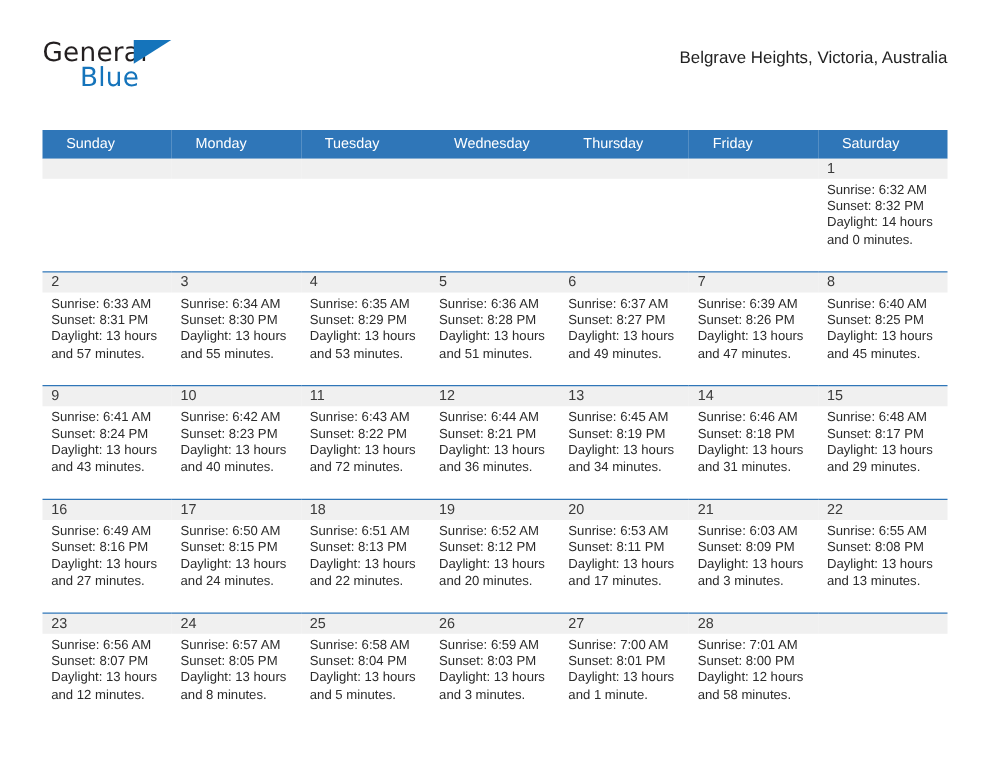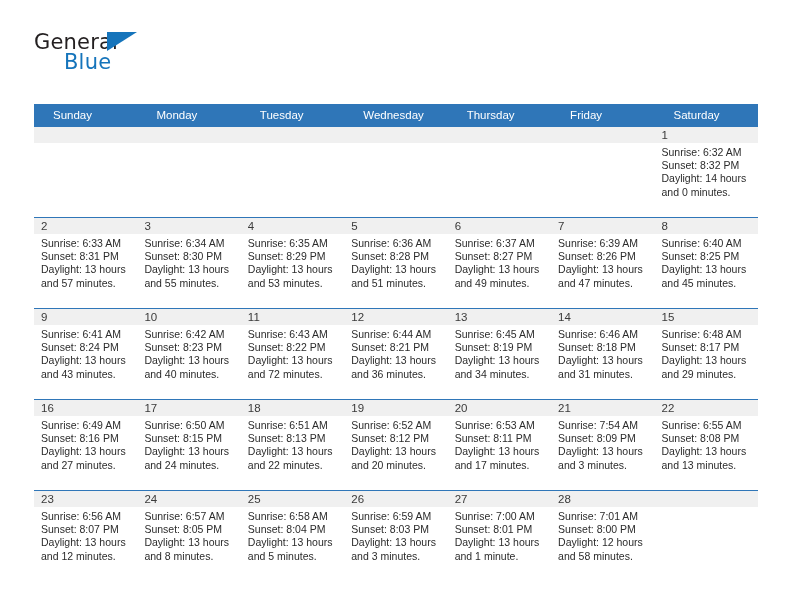--- a/index.html
+++ b/index.html
@@ -142,20 +142,21 @@
 
 <div class="page">
 
   <div class="top">
     <div class="brand">
       <span class="brand-general">General</span>
       <span class="brand-tri"></span>
       <span class="brand-blue">Blue</span>
     </div>
     <div class="titles">
+      <div class="cal-sub">Belgrave Heights, Victoria, Australia</div>
     </div>
   </div>
 
   <table class="calendar">
     <thead>
       <tr>
         <th>Sunday</th>
         <th>Monday</th>
         <th>Tuesday</th>
         <th>Wednesday</th>
@@ -455,21 +456,21 @@
                 <div>Sunset: 8:11 PM</div>
                 <div>Daylight: 13 hours</div>
                 <div>and 17 minutes.</div>
               </div>
             </div>
           </td>
           <td>
             <div class="cell">
               <div class="daynum">21</div>
               <div class="info">
-                <div>Sunrise: 7:54 AM</div>
+                <div>Sunrise: 6:03 AM</div>
                 <div>Sunset: 8:09 PM</div>
                 <div>Daylight: 13 hours</div>
                 <div>and 3 minutes.</div>
               </div>
             </div>
           </td>
           <td>
             <div class="cell">
               <div class="daynum">22</div>
               <div class="info">

